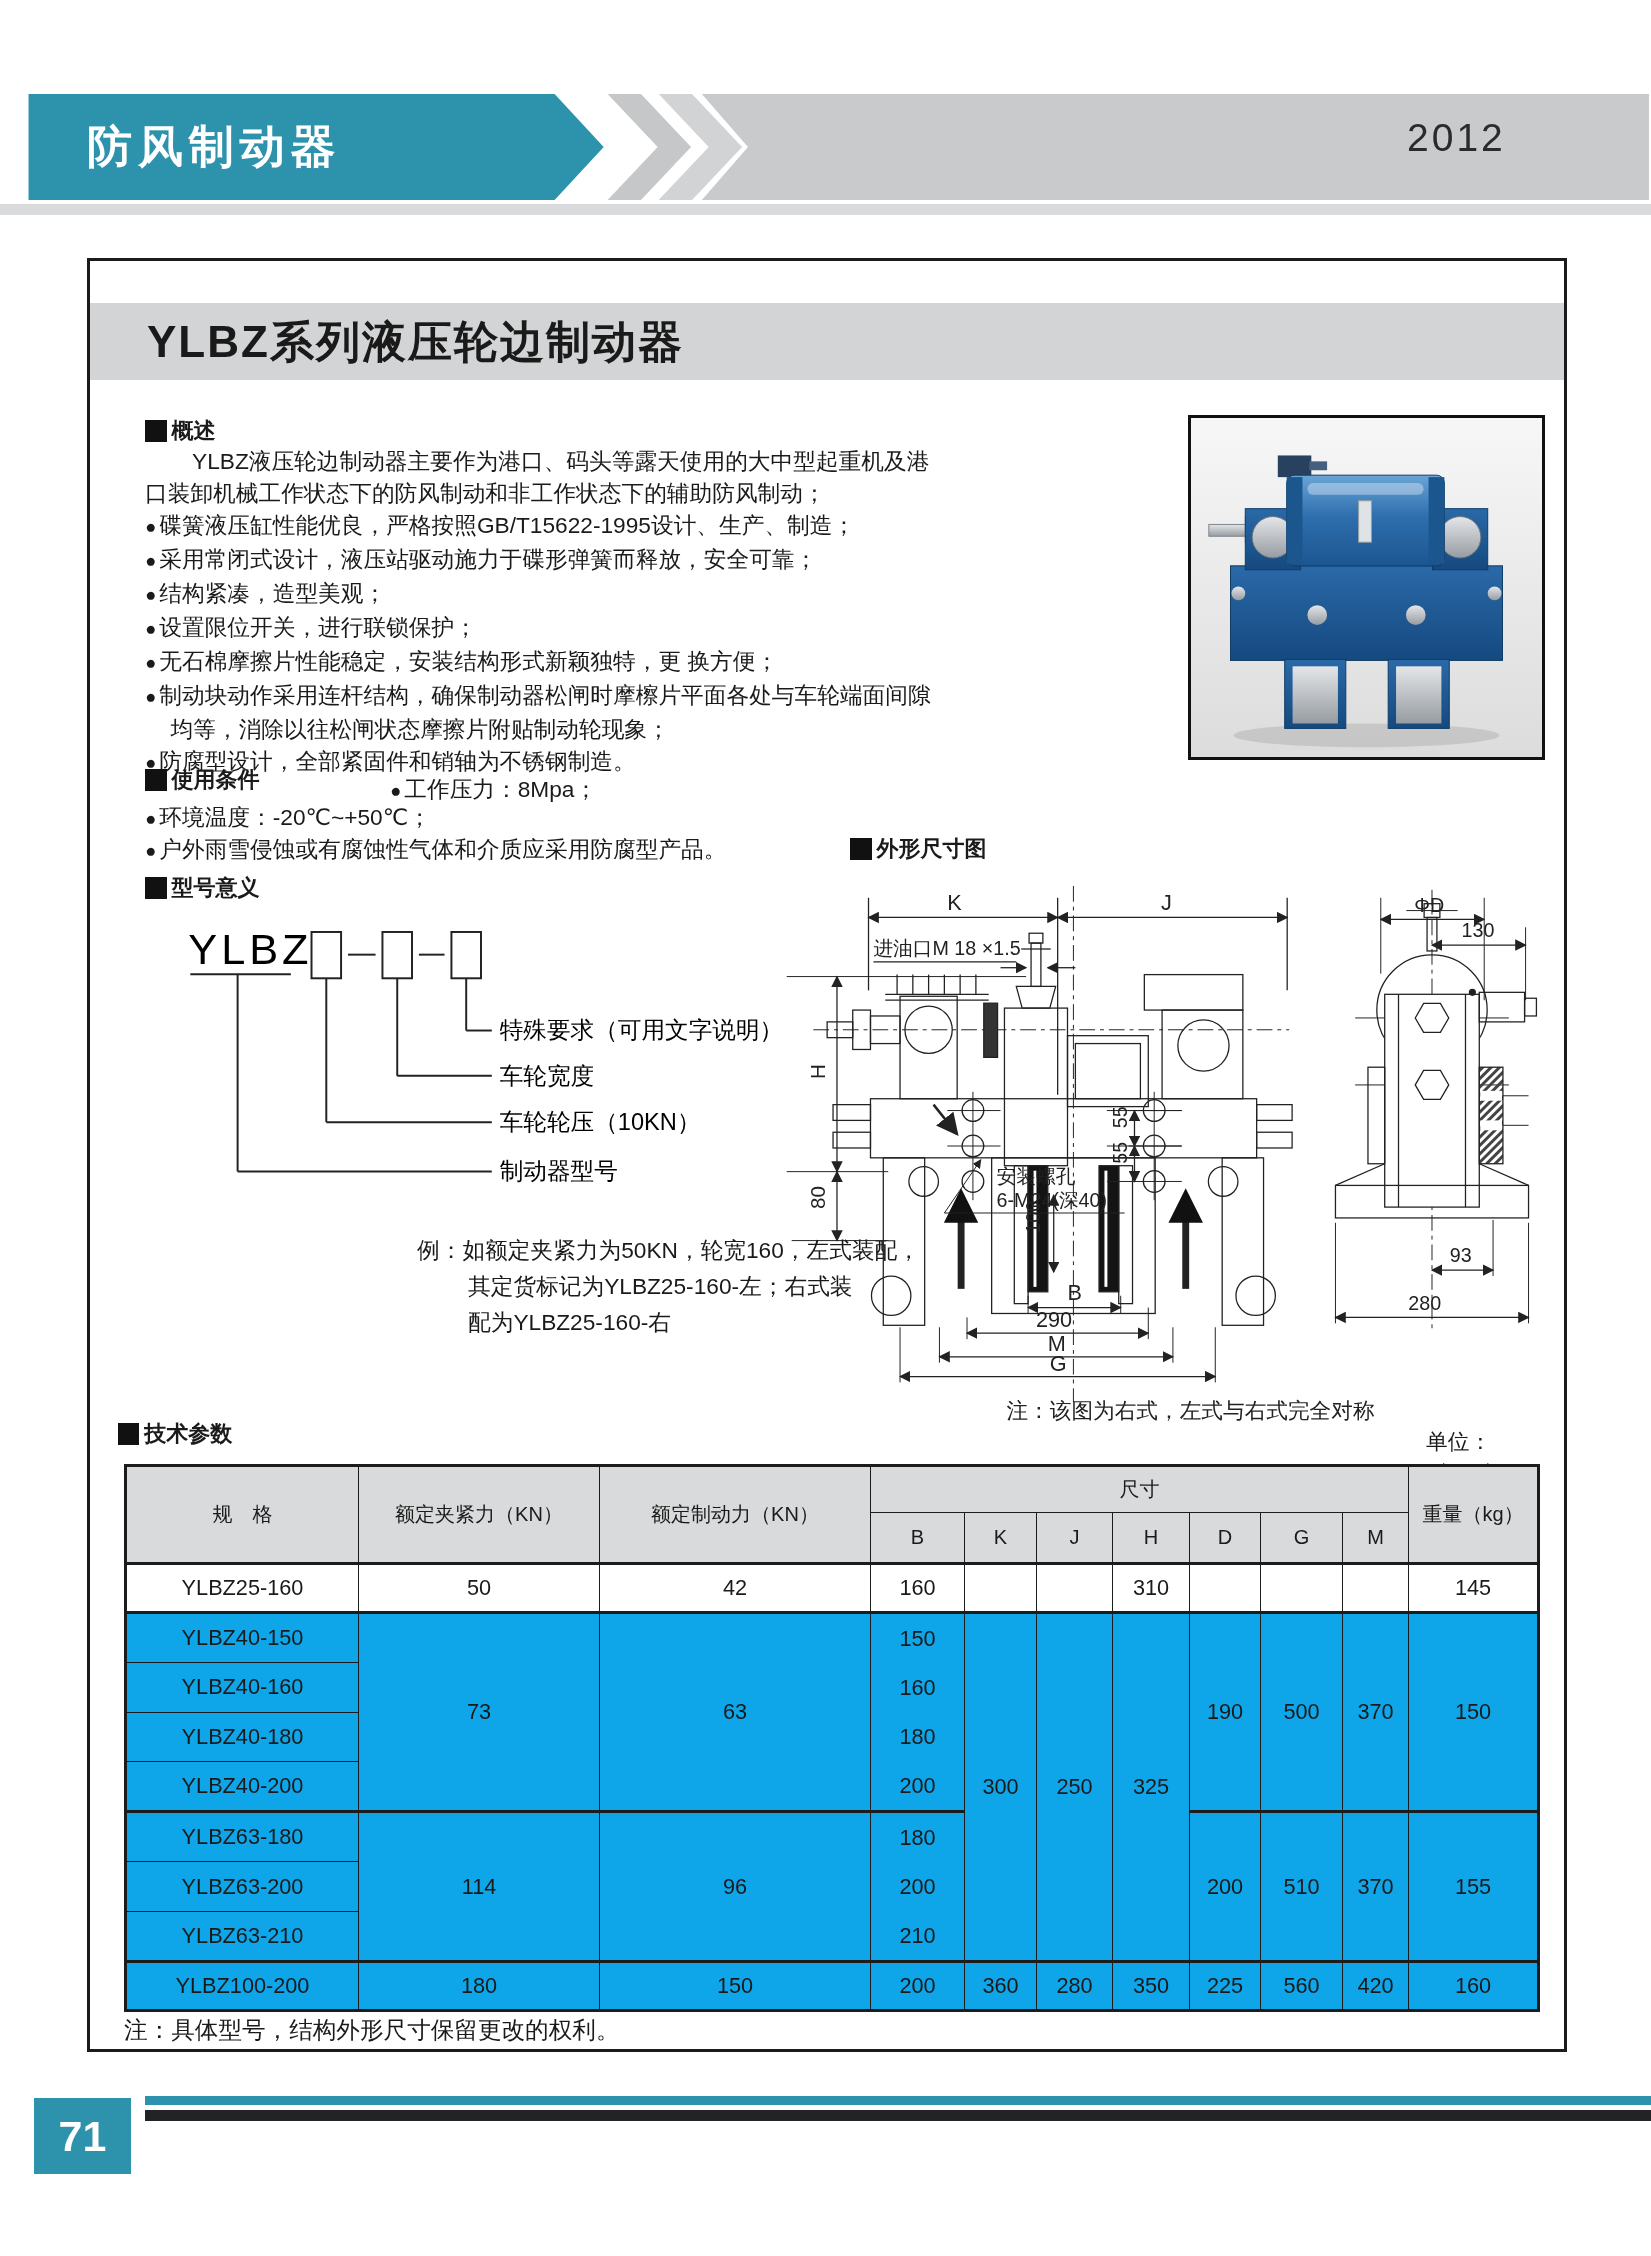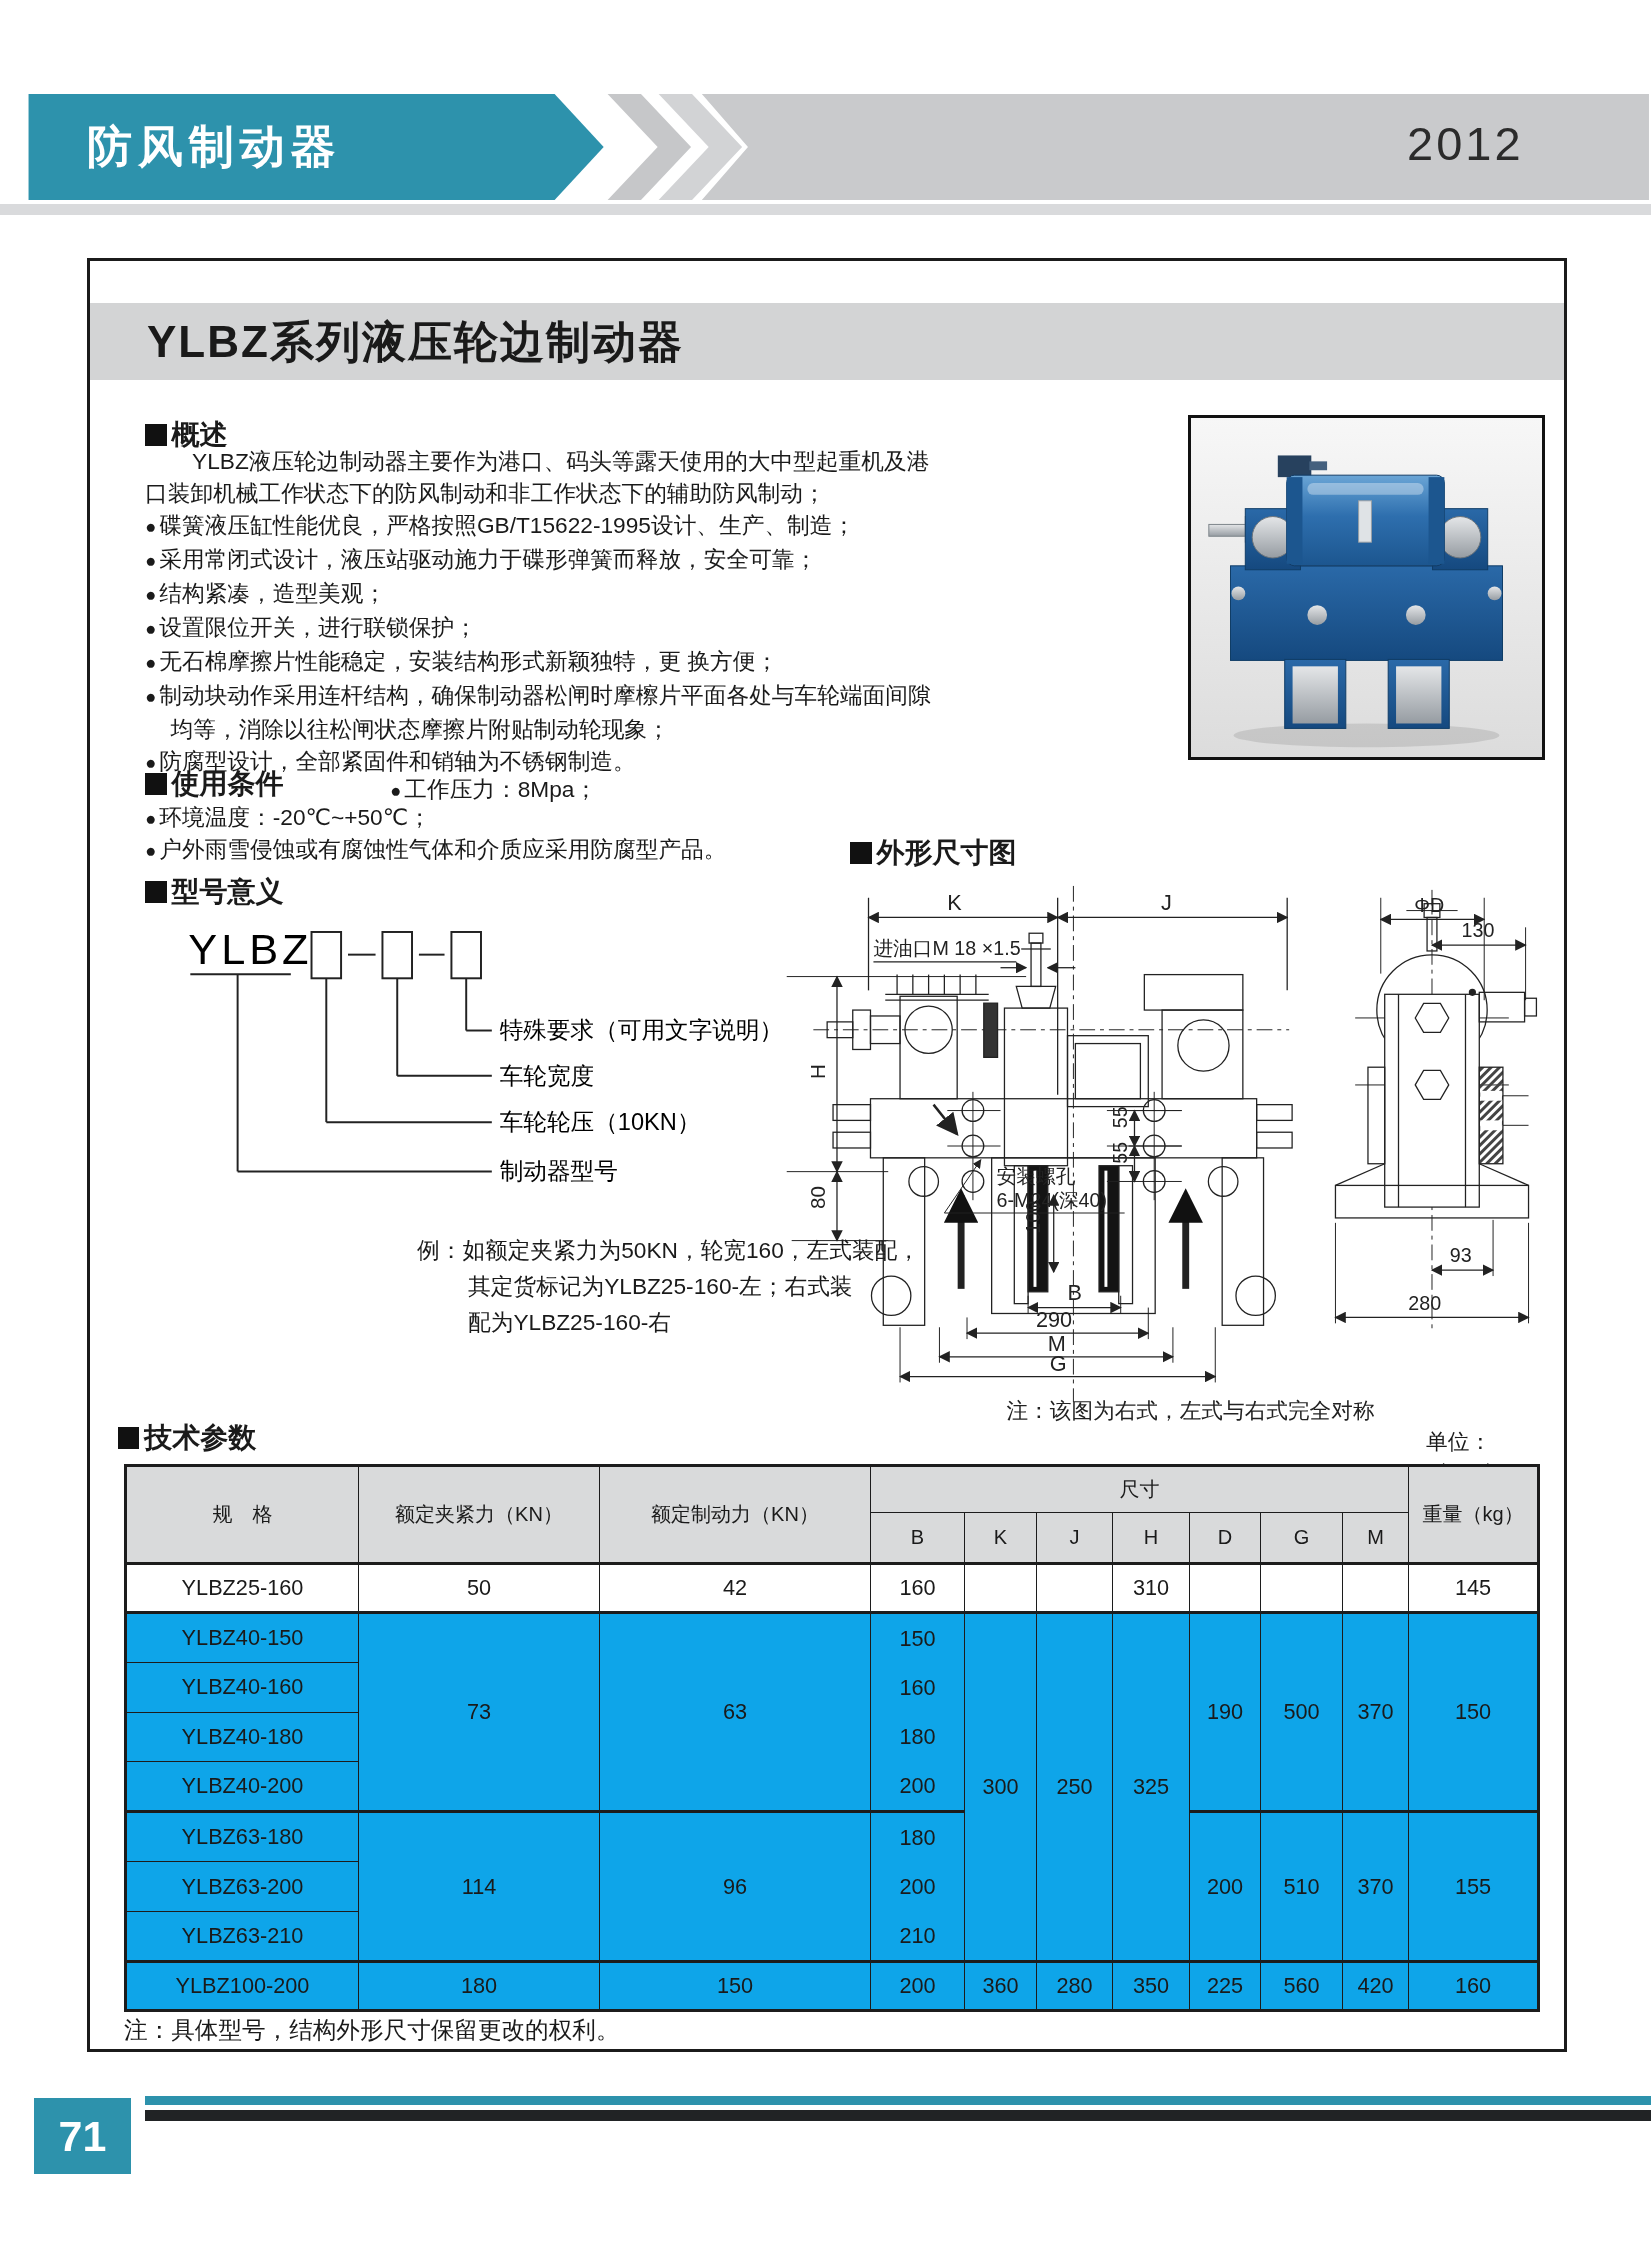--- a/index.html
+++ b/index.html
@@ -7,29 +7,29 @@
     width:1652px;height:2257px;position:relative;background:#ffffff;
     font-family:"Liberation Sans","DejaVu Sans",sans-serif;color:#1a1a1a;
     overflow:hidden;
   }
   .abs{position:absolute;}
 
   
   #hdr-deco{left:0;top:94px;width:1652px;height:106px;}
   #banner-text{left:87px;top:94px;height:106px;line-height:106px;color:#ffffff;
     font-size:45px;font-weight:bold;letter-spacing:5.9px;}
-  #year{left:1407px;top:116px;font-size:47px;letter-spacing:3px;color:#2b2b2b;}
+  #year{left:1407px;top:116px;font-size:39px;letter-spacing:3px;color:#2b2b2b;}
   #hdr-stripe{left:0;top:204px;width:1652px;height:10.8px;background:#d9dadc;}
 
   
   #box{left:87px;top:258px;width:1474px;height:1788px;border:3px solid #1b1b1b;background:#fff;}
   #title-band{left:0;top:42px;width:100%;height:77px;background:#d3d4d5;}
   #doc-title{left:57px;top:42px;height:54px;line-height:77px;font-size:44px;font-weight:bold;letter-spacing:2px;}
 
-  .sec-h{display:flex;align-items:center;font-size:28px;font-weight:bold;}
+  .sec-h{display:flex;align-items:center;font-size:22px;font-weight:bold;}
   .sec-h::before{content:"";width:21.7px;height:21.7px;background:#111;margin-right:4.9px;flex:0 0 auto;}
 
   .tline{font-size:22.7px;line-height:32px;white-space:nowrap;}
   .blt::before{content:"●";font-size:18.7px;margin-right:3px;}
   .ind{padding-left:47px;}
   .cont{padding-left:25.6px;}
 
   #example .xline{font-size:22.7px;line-height:36px;white-space:nowrap;}
   #example .xind{padding-left:51px;}
 

